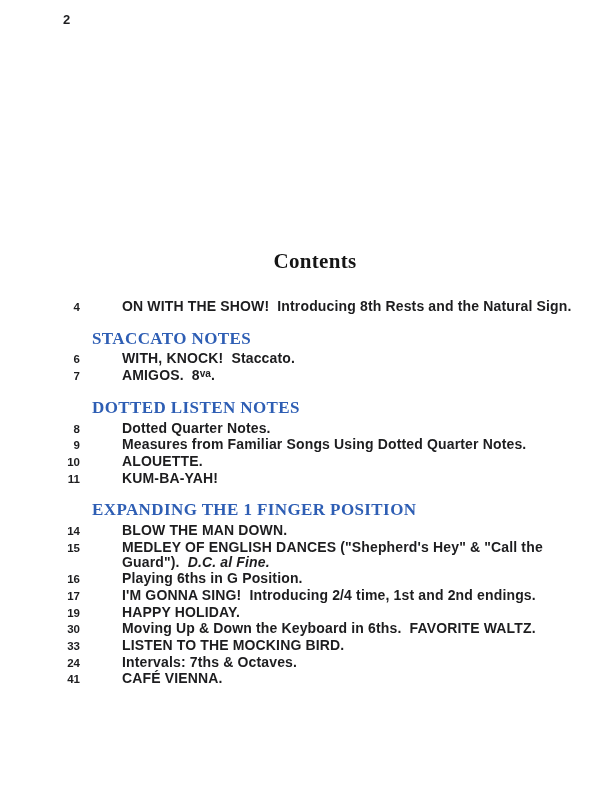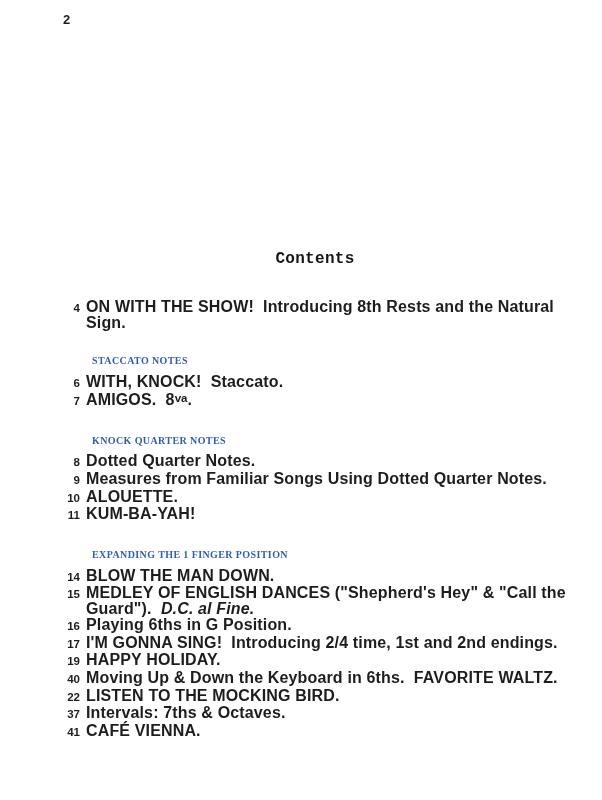--- a/index.html
+++ b/index.html
@@ -28,22 +28,22 @@
   }
 
   .contents-title-wrap {
     position: absolute;
     top: 249px;
     left: 14px;          
     width: 602px;
     text-align: center;
   }
   .contents-title {
-    font-family: Liberation Mono, monospace;
-    font-size: 16px;
+    font-family: Liberation Serif, serif;
+    font-size: 21px;
     font-weight: 700;
     color: #151515;
     letter-spacing: 0.3px;
   }
 
   .toc {
     position: absolute;
     left: 60px;
     top: 299px;
     width: 515px;
@@ -57,45 +57,45 @@
   .toc-row .num {
     flex: 0 0 26px;
     text-align: right;
     padding-right: 6px;
     font-size: 11.5px;
     font-weight: 600;
     color: var(--ink);
   }
   .toc-row .title {
     flex: 1 1 auto;
-    font-size: 16px;
+    font-size: 14px;
     font-weight: 600;
     letter-spacing: 0.15px;
     color: var(--ink);
     white-space: pre-wrap;
+    margin-left: 36px;
   }
   .toc-row .title .italic { font-style: italic; }
   .toc-row .title .sup {
     font-size: 0.72em;
     position: relative;
     top: -3px;
     letter-spacing: 0;
   }
 
   .toc-row.section {
     margin: 15px 0 5px 0;
     padding-left: 32px;
   }
   .section-label {
     font-family: "Liberation Serif", serif;
-    font-size: 10px;
+    font-size: 17px;
     font-weight: 700;
     letter-spacing: 0.4px;
     color: var(--accent);
-    margin-top: 8px;
   }
 </style>
 </head>
 <body>
 
 <div class="page">
 
   <div class="page-number">2</div>
 
   <div class="contents-title-wrap">
@@ -112,21 +112,21 @@
       </div>
       <div class="toc-row entry">
         <span class="num">6</span>
         <span class="title"><span>WITH, KNOCK!  Staccato.</span></span>
       </div>
       <div class="toc-row entry">
         <span class="num">7</span>
         <span class="title"><span>AMIGOS.  8</span><span class="sup">va</span><span>.</span></span>
       </div>
       <div class="toc-row section">
-        <span class="section-label">KNOCK QUARTER NOTES</span>
+        <span class="section-label">DOTTED LISTEN NOTES</span>
       </div>
       <div class="toc-row entry">
         <span class="num">8</span>
         <span class="title"><span>Dotted Quarter Notes.</span></span>
       </div>
       <div class="toc-row entry">
         <span class="num">9</span>
         <span class="title"><span>Measures from Familiar Songs Using Dotted Quarter Notes.</span></span>
       </div>
       <div class="toc-row entry">
@@ -154,29 +154,29 @@
       </div>
       <div class="toc-row entry">
         <span class="num">17</span>
         <span class="title"><span>I'M GONNA SING!  Introducing 2/4 time, 1st and 2nd endings.</span></span>
       </div>
       <div class="toc-row entry">
         <span class="num">19</span>
         <span class="title"><span>HAPPY HOLIDAY.</span></span>
       </div>
       <div class="toc-row entry">
-        <span class="num">40</span>
+        <span class="num">30</span>
         <span class="title"><span>Moving Up &amp; Down the Keyboard in 6ths.  FAVORITE WALTZ.</span></span>
       </div>
       <div class="toc-row entry">
-        <span class="num">22</span>
+        <span class="num">33</span>
         <span class="title"><span>LISTEN TO THE MOCKING BIRD.</span></span>
       </div>
       <div class="toc-row entry">
-        <span class="num">37</span>
+        <span class="num">24</span>
         <span class="title"><span>Intervals: 7ths &amp; Octaves.</span></span>
       </div>
       <div class="toc-row entry">
         <span class="num">41</span>
         <span class="title"><span>CAFÉ VIENNA.</span></span>
       </div>
     </div>
 
 </div>
 

